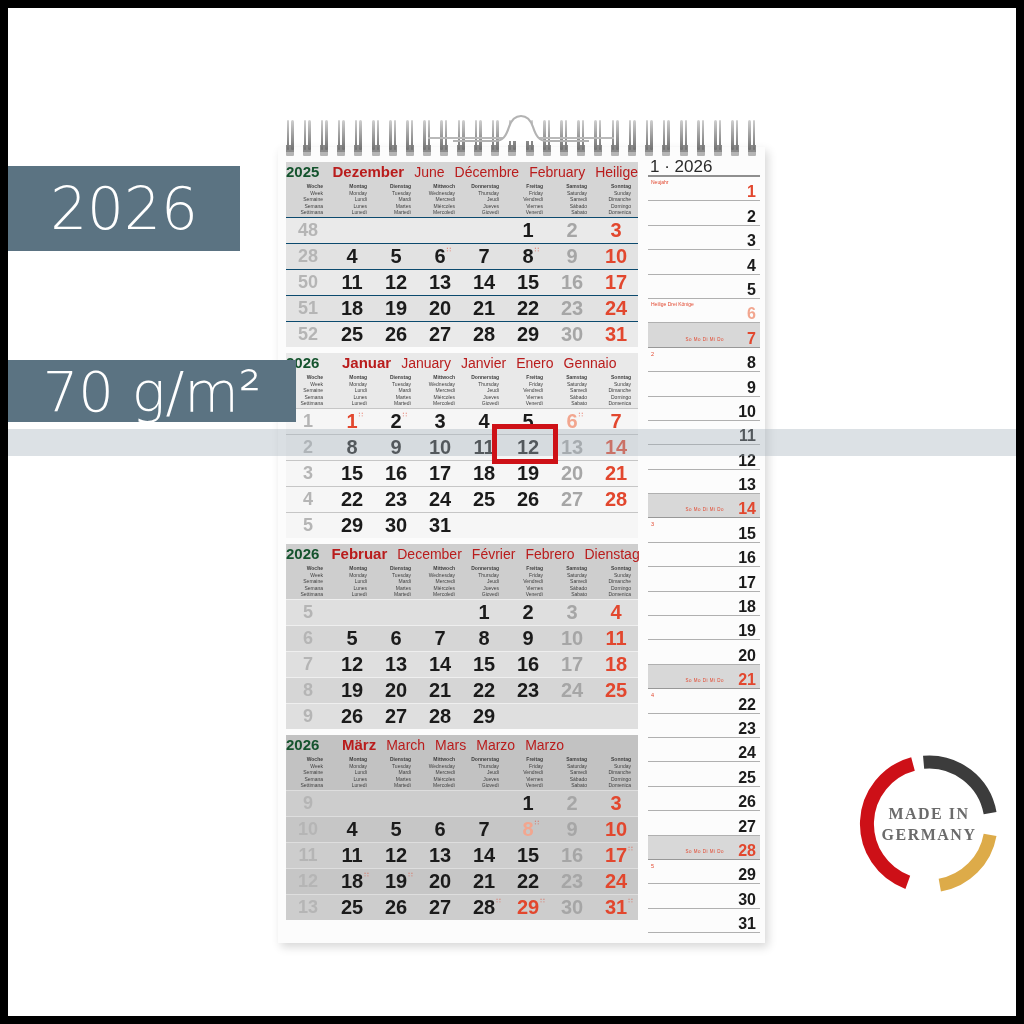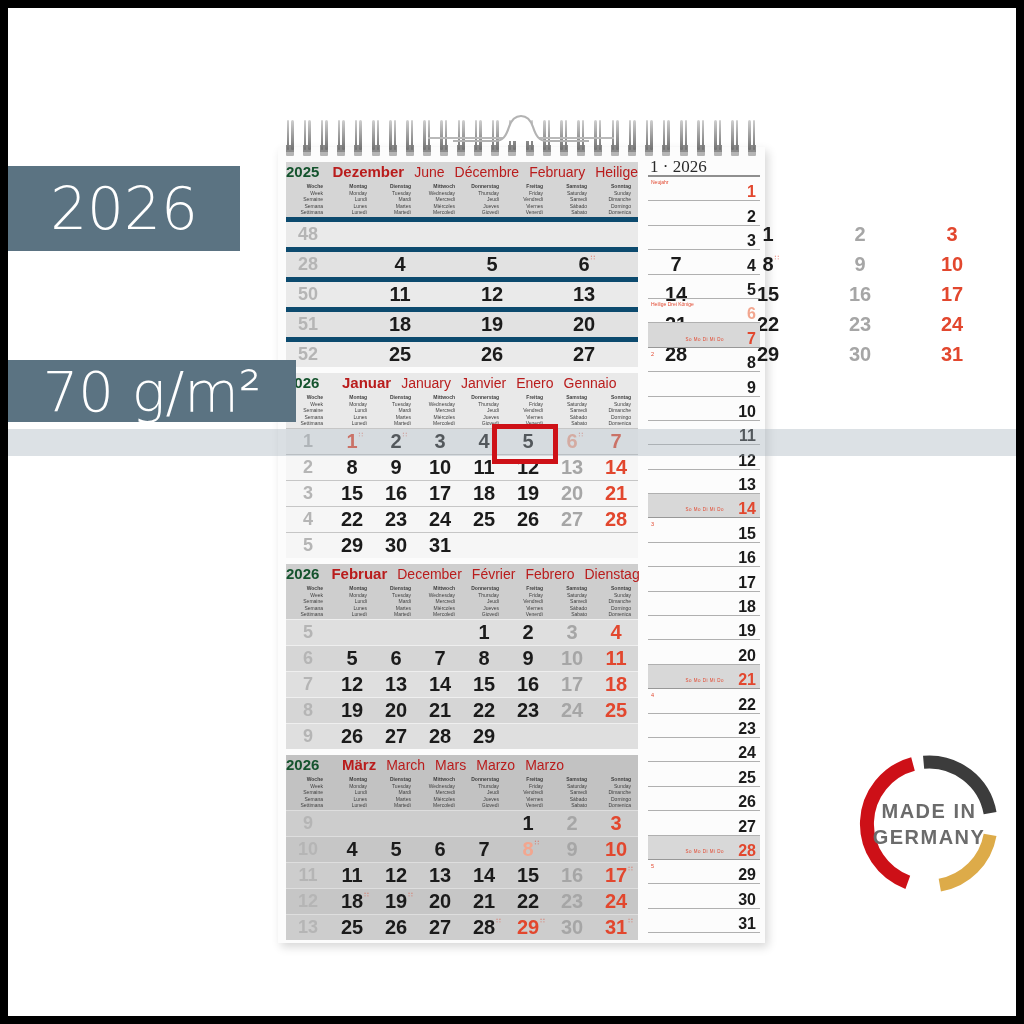--- a/index.html
+++ b/index.html
@@ -24,40 +24,40 @@
   .mtitle{height:18px;display:flex;align-items:flex-end;padding:0 0 1px 0;}
   .myear{width:44px;box-sizing:border-box;font-weight:bold;font-size:15px;color:#14532d;}
   .mnames{display:flex;gap:10px;padding-left:12px;align-items:flex-end;}
   .mname{font-size:14px;color:#b91c1c;}
   .mname.first{font-weight:bold;font-size:15px;}
   .mdays{display:grid;grid-template-columns:repeat(8,44px);height:36px;}
   .hcell{font-size:5px;line-height:6.6px;text-align:right;padding:2px 7px 0 0;color:#3f3f3f;box-sizing:border-box;}
   .hcell div:first-child{font-weight:bold;}
   .mrow{display:grid;grid-template-columns:repeat(8,44px);height:25px;align-items:center;}
   .m-dec .mtitle,.m-dec .mdays{background:#d5d5d5;}
-  .m-dec .mrow{background:#eaeaea;border-top:5px solid #0c4a6e;gap:48px;}
+  .m-dec .mrow{background:#eaeaea;border-top:1px solid #0c4a6e;}
   .m-dec .mrow.alt{background:#e2e2e2;}
   .m-jan .mtitle,.m-jan .mdays{background:#e9e9e9;}
   .m-jan .mrow{background:#f6f6f6;border-top:1px solid #c6c6c6;}
   .m-feb .mtitle,.m-feb .mdays{background:#cecece;}
   .m-feb .mrow{background:#dfdfdf;border-top:1px solid #efefef;}
   .m-feb .mrow.alt{background:#d6d6d6;}
   .m-mar .mtitle,.m-mar .mdays{background:#c2c2c2;}
   .m-mar .mrow{background:#cdcdcd;border-top:1px solid #dedede;}
   .m-mar .mrow.alt{background:#c6c6c6;}
   .dc{text-align:center;font-weight:bold;font-size:20px;color:#1b1b1b;position:relative;}
   .dc.g{color:#a6a6a6;}
   .dc.r{color:#e2472e;}
   .dc.s{color:#f2a68f;}
   .wk{text-align:center;font-weight:bold;font-size:18px;color:#b5b5b5;}
   .mk::after{content:"∷";position:absolute;top:1px;margin-left:1px;font-size:7px;font-weight:normal;color:#e2472e;letter-spacing:-1px;}
 
   
   #planner{position:absolute;left:370px;top:8px;width:112px;}
-  .phead{font-size:17px;color:#2a2a2a;padding:2px 0 4px 2px;border-bottom:2px solid #8f8f8f;height:22px;box-sizing:border-box;font-family:Liberation Serif, serif;}
+  .phead{font-size:17px;color:#2a2a2a;padding:2px 0 4px 2px;border-bottom:2px solid #8f8f8f;height:22px;box-sizing:border-box;}
   .prow{position:relative;height:23.4px;border-bottom:1px solid #b0b0b0;}
   .pnum{position:absolute;right:4px;bottom:0px;font-weight:bold;font-size:16px;color:#1b1b1b;line-height:1;}
   .prow.sun{background:#d8d8d8;border-bottom-color:#989898;}
   .prow.sun .pnum{color:#e2472e;}
   .prow .pnum.s{color:#f2a68f;}
   .prow .pnum.r{color:#e2472e;}
   .pnote{position:absolute;left:3px;top:2px;font-size:5px;color:#e2472e;}
   .pwk{position:absolute;left:3px;top:3px;font-size:5.5px;color:#e2472e;}
   .pmini{position:absolute;right:36px;bottom:5px;font-size:4.5px;color:#e2472e;letter-spacing:0.5px;}
 
@@ -70,21 +70,21 @@
         font-family:"DejaVu Sans", sans-serif;font-weight:300;z-index:50;}
   #spec-year{top:158px;width:232px;height:85px;font-size:58px;}
   #spec-size{top:256px;width:420px;height:84px;font-size:56px;}
   #spec-weight{top:352px;width:288px;height:62px;font-size:56px;}
 
   
   #badge{position:absolute;left:841px;top:736px;width:160px;height:160px;z-index:20;}
   #badge svg{position:absolute;left:0;top:0;}
   .badge-text{position:absolute;left:0;top:0;width:160px;height:160px;display:flex;flex-direction:column;
       align-items:center;justify-content:center;gap:2px;}
-  .badge-text div{font-size:20px;font-weight:bold;letter-spacing:1.5px;color:#6b6b6b;line-height:1.2;}
+  .badge-text div{font-size:16px;font-weight:bold;letter-spacing:1.5px;color:#6b6b6b;line-height:1.2;font-family:Liberation Serif, serif;}
 </style>
 </head>
 <body>
 
 <div id="stage">
 
   <div id="band"></div>
 
   <div id="binding">
       <span class="wire"></span>

